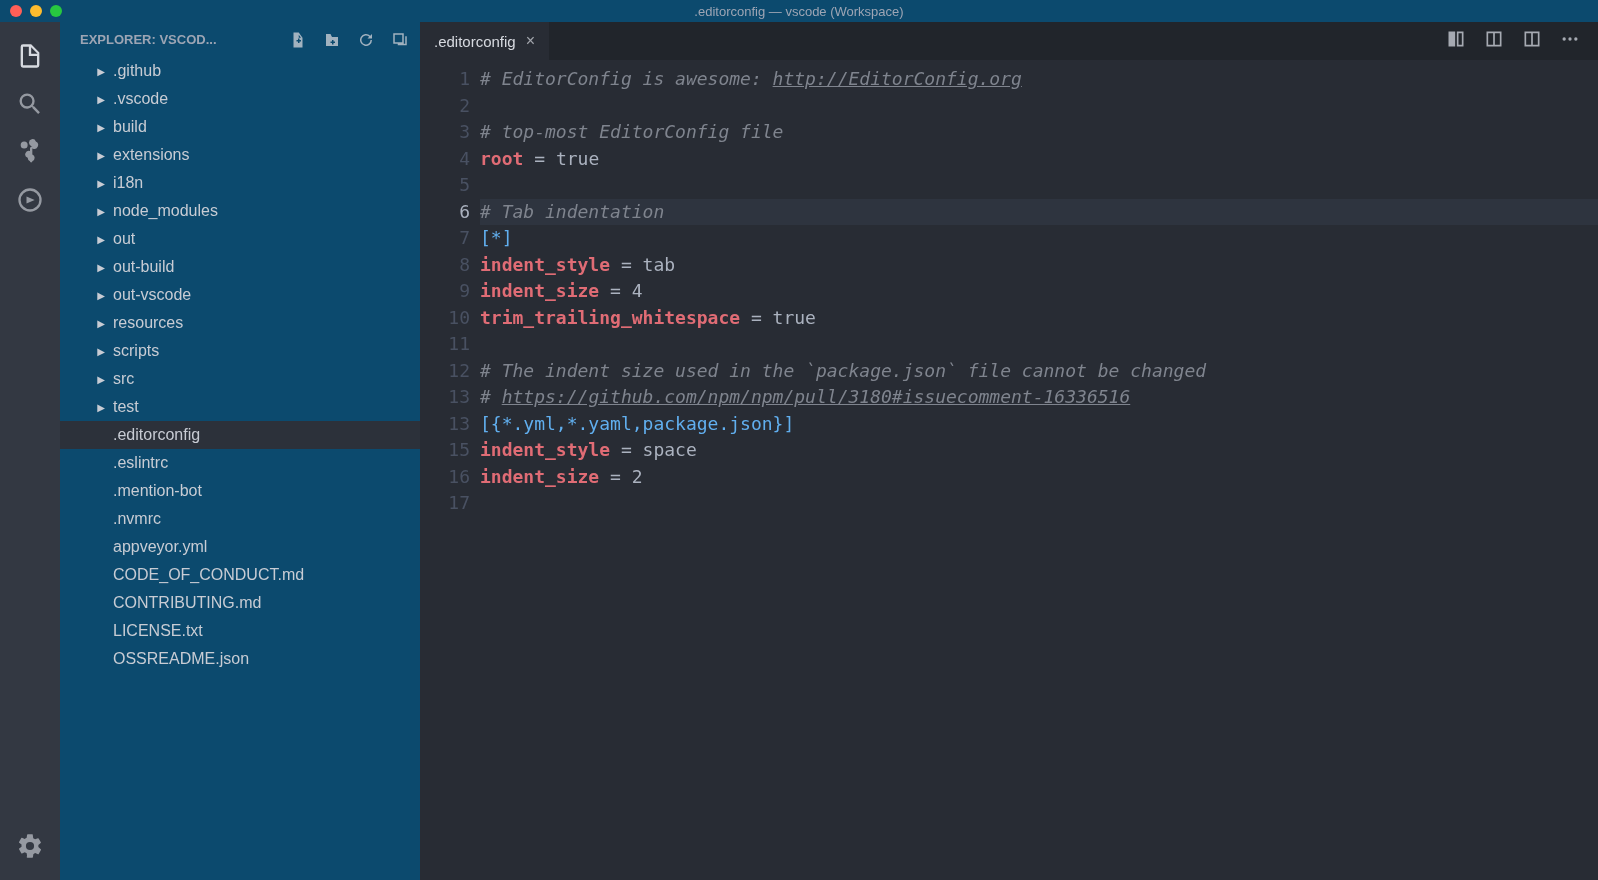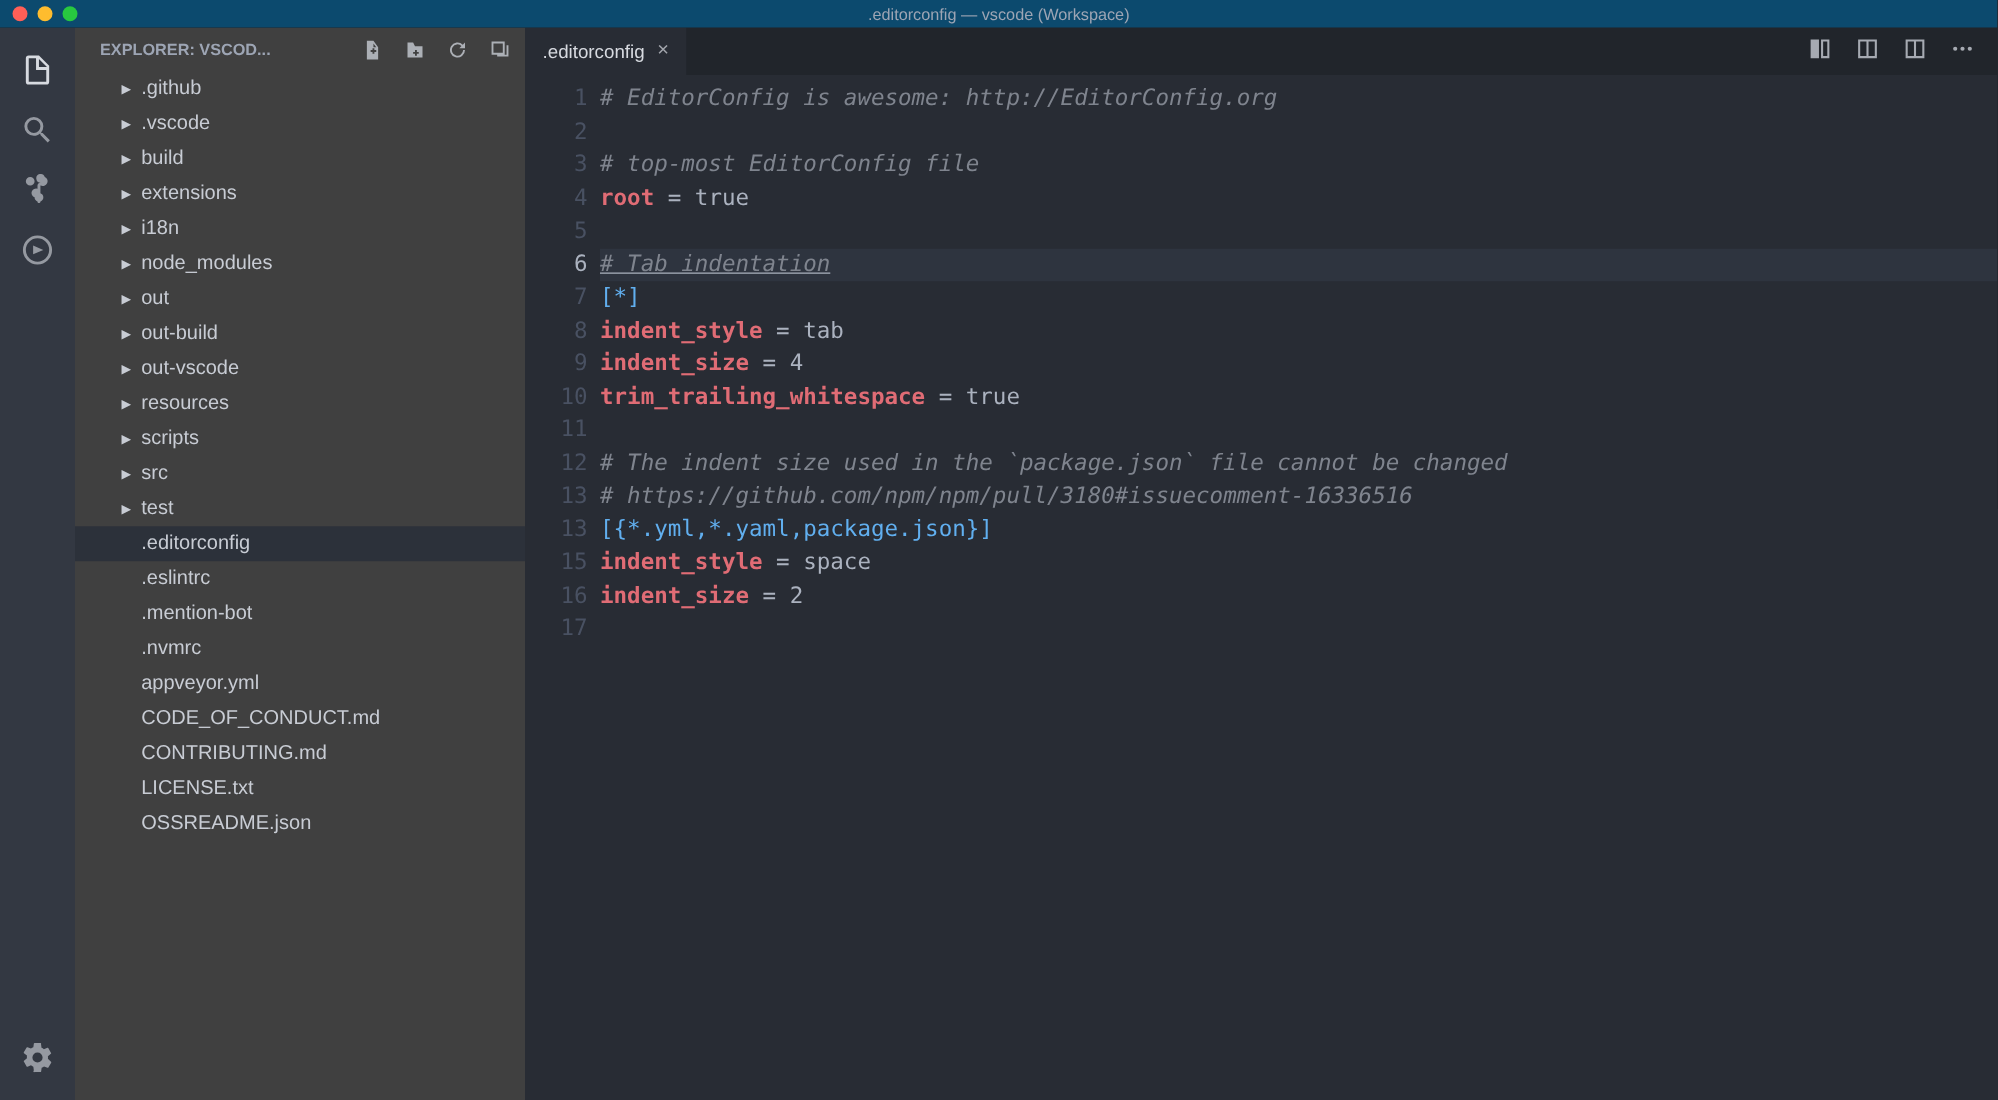--- a/index.html
+++ b/index.html
@@ -61,21 +61,21 @@
   opacity: 0.6;
 }
 .activity-icon.active { opacity: 1; }
 .activity-icon svg { width: 28px; height: 28px; fill: #d7dae0; }
 .activity-bottom {
   margin-top: auto;
   margin-bottom: 10px;
 }
 .sidebar {
   width: 360px;
-  background: #404040;
+  background: #0c4a6e;
   display: flex;
   flex-direction: column;
 }
 .sidebar-header {
   height: 35px;
   display: flex;
   align-items: center;
   padding: 0 10px 0 20px;
   color: #9da5b4;
   font-size: 13px;
@@ -178,27 +178,27 @@
   color: #495162;
   padding-right: 10px;
   user-select: none;
 }
 .gutter .current { color: #abb2bf; }
 .code {
   flex: 1;
   white-space: pre;
 }
 .code-line { min-height: 26.5px; }
-.code-line.highlighted { background: rgba(153,187,255,0.06); text-decoration: underline; }
+.code-line.highlighted { background: rgba(153,187,255,0.06); }
 .c-comment { color: #7f848e; font-style: italic; }
 .c-key { color: #e06c75; font-weight: bold; }
 .c-punct { color: #abb2bf; }
 .c-value { color: #abb2bf; }
 .c-section { color: #61afef; }
-.c-underline { }
+.c-underline { text-decoration: underline; }
 .tree::-webkit-scrollbar { width: 12px; }
 .tree::-webkit-scrollbar-thumb { background: rgba(120,130,150,0.35); border-radius:6px;}
 </style>
 </head>
 <body>
 
 <div class="titlebar">
   <div class="traffic-lights">
     <div class="traffic-light tl-close"></div>
     <div class="traffic-light tl-min"></div>

